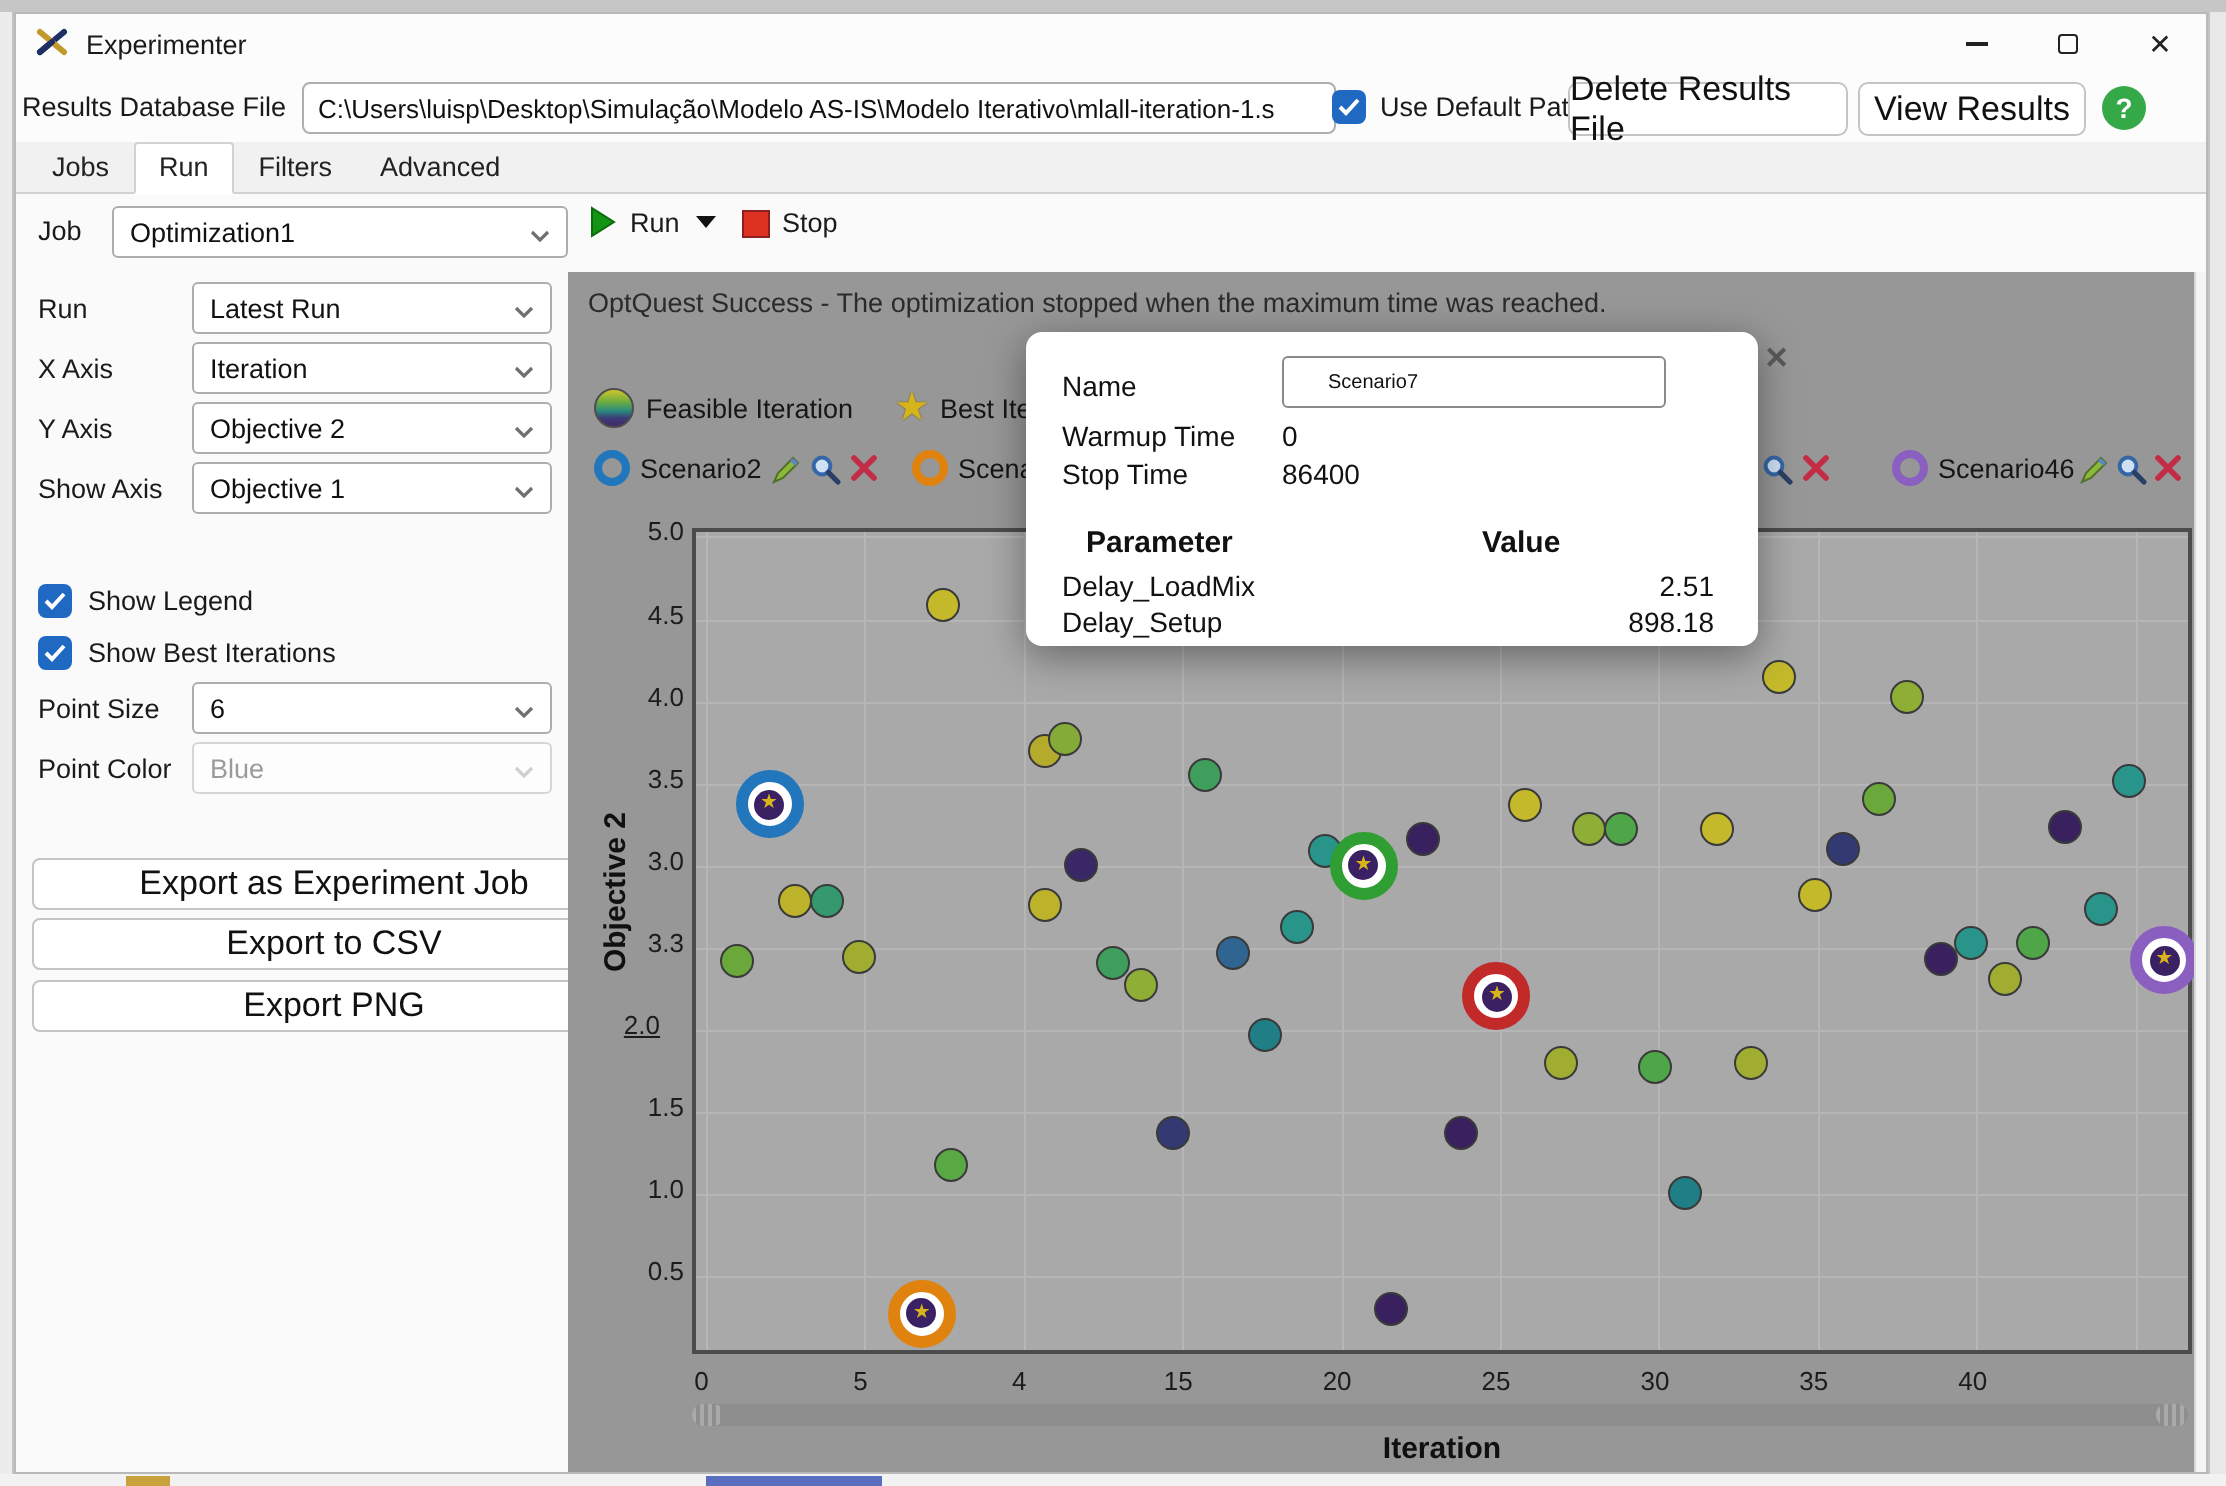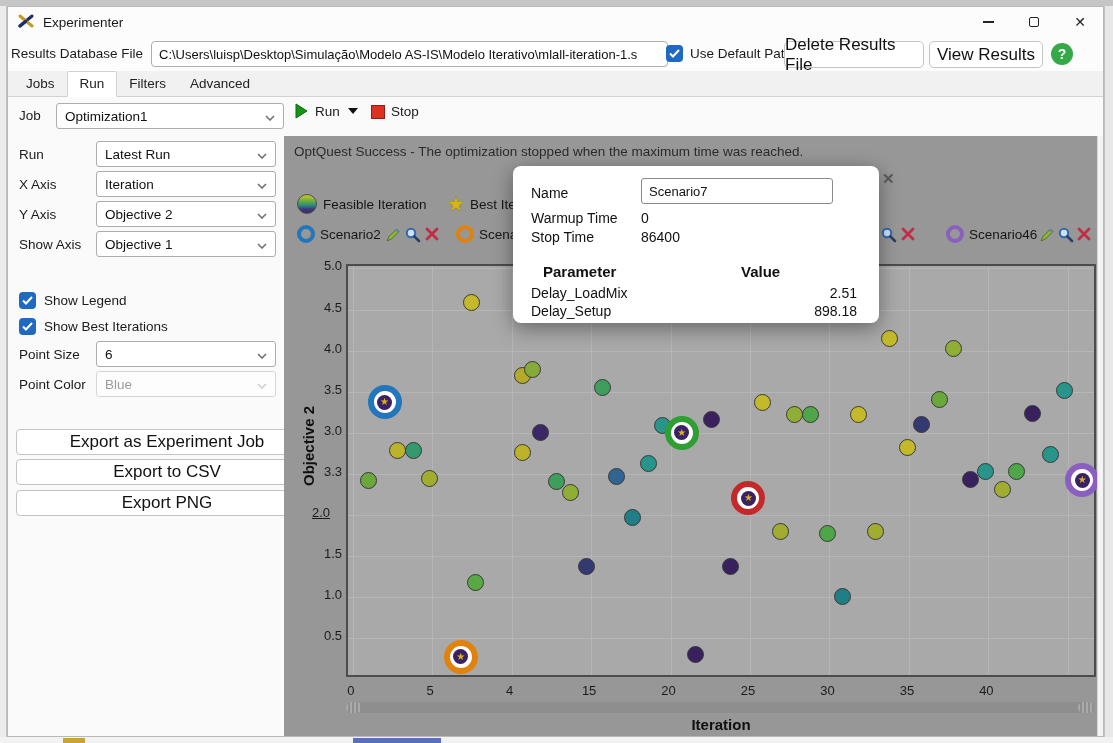--- a/index.html
+++ b/index.html
@@ -78,21 +78,21 @@
           font-weight:bold;font-size:15px;color:#101010;white-space:nowrap}
   .xlabel{position:absolute;left:62px;top:580px;width:750px;text-align:center;font-weight:bold;font-size:15px;color:#101010}
   .hscroll{position:absolute;left:62px;top:566px;width:748px;height:11px;background:#8e8e8e;border-radius:6px;display:flex;justify-content:space-between}
   .grip{width:16px;height:11px;border-radius:6px;background:repeating-linear-gradient(90deg,#aaa 0 2px,#8e8e8e 2px 4px)}
   
   .popup{position:absolute;left:229px;top:30px;width:366px;height:157px;background:#fff;border-radius:8px;
          box-shadow:0 5px 20px rgba(0,0,0,.4);z-index:6;font-size:14px;color:#111}
   .pp-row{position:absolute;left:18px;white-space:nowrap}
   .pp-val{position:absolute;left:128px;white-space:nowrap}
   .name-input{position:absolute;left:128px;top:12px;width:192px;height:26px;border:1px solid #8a8a8a;border-radius:3px;
-         padding:0 7px;font-size:13px;font-family:"Liberation Sans",sans-serif;color:#111}
+         padding:0 22px;font-size:10px;font-family:"Liberation Sans",sans-serif;color:#111}
   .pp-h{font-weight:bold;font-size:15px}
   .pp-right{position:absolute;right:22px;text-align:right;white-space:nowrap}
   .pp-close{position:absolute;left:598px;top:34px;color:#555;font-weight:bold;font-size:15px;z-index:7}
 </style>
 </head>
 <body>
 
 <div class="abs bg-top"></div>
 <div class="abs bg-left"></div>
 <div class="abs bg-right"></div>

